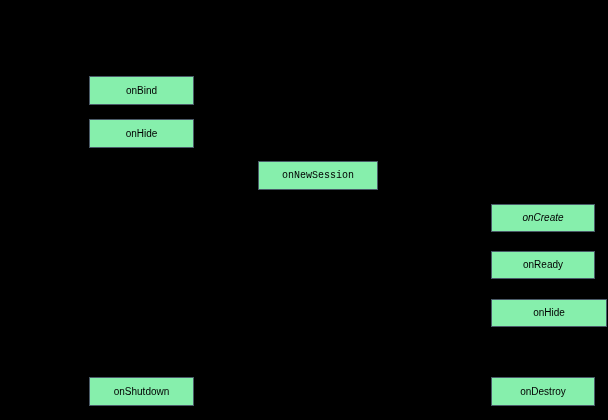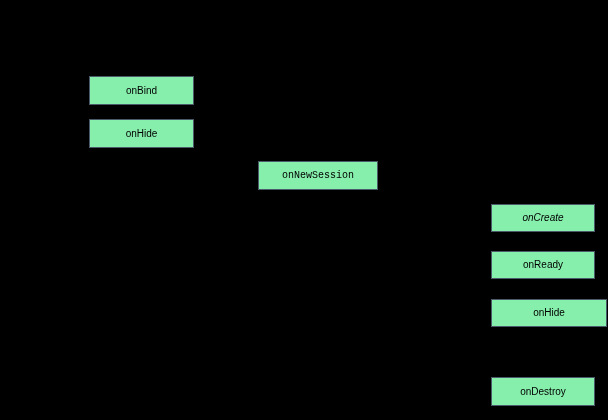--- a/index.html
+++ b/index.html
@@ -41,14 +41,15 @@
 </head>
 <body>
 
 <div class="canvas">
   <div class="node n0">onBind</div>
   <div class="node n1">onHide</div>
   <div class="node n2">onNewSession</div>
   <div class="node n3">onCreate</div>
   <div class="node n4">onReady</div>
   <div class="node n5">onHide</div>
+  <div class="node n6">onShutdown</div>
   <div class="node n7">onDestroy</div>
 </div>
 
 </body></html>

